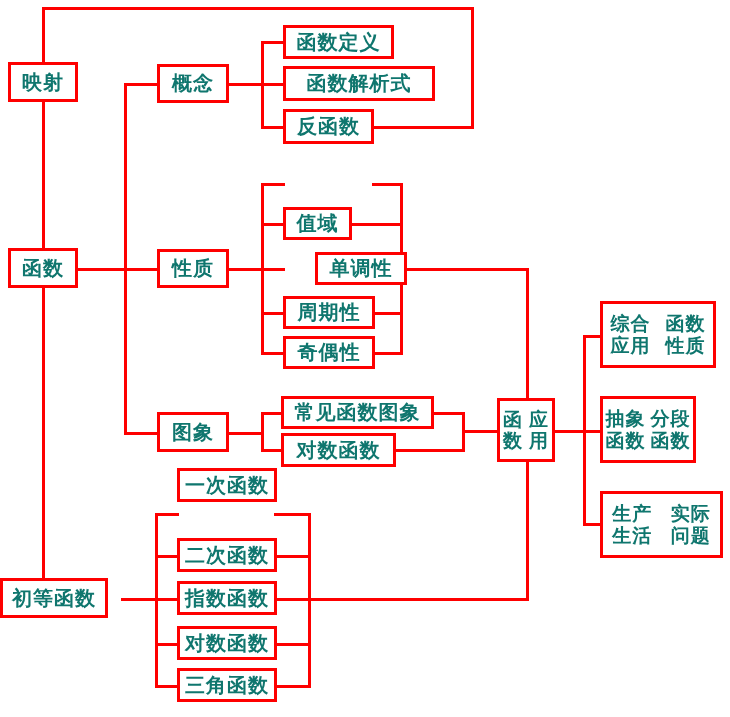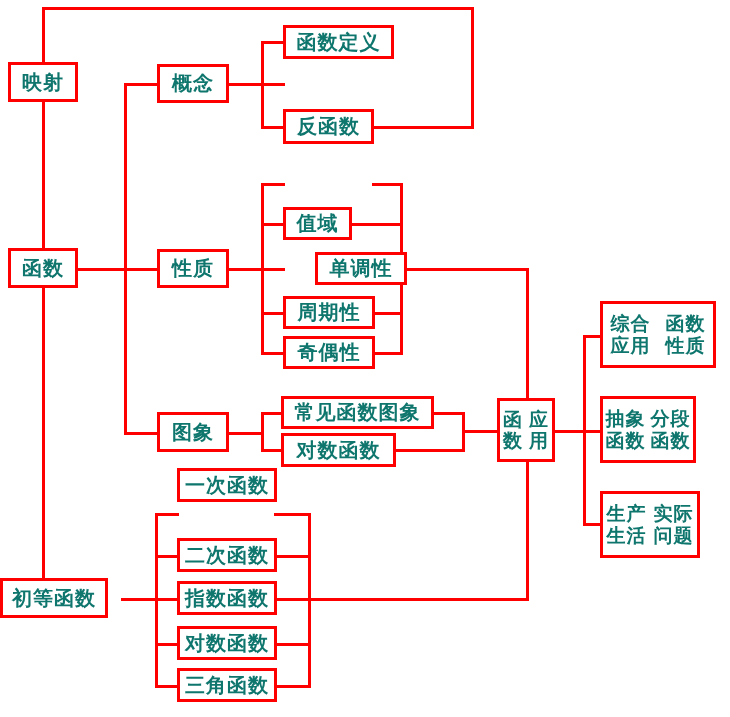--- a/index.html
+++ b/index.html
@@ -139,20 +139,23 @@
   </div>
 
   <div class="node" style="left:157px; top:412px; width:72px; height:40px;">
     <span>图象</span>
   </div>
 
   <div class="node" style="left:283px; top:25px; width:111px; height:34px;">
     <span>函数定义</span>
   </div>
 
+  <div class="node" style="left:283px; top:66px; width:152px; height:35px;">
+    <span>函数解析式</span>
+  </div>
 
   <div class="node" style="left:283px; top:109px; width:91px; height:35px;">
     <span>反函数</span>
   </div>
 
 
   <div class="node" style="left:283px; top:207px; width:69px; height:33px;">
     <span>值域</span>
   </div>
 
@@ -184,21 +187,21 @@
   <div class="node two-line" style="left:600px; top:301px; width:116px; height:67px;">
     <span class="ln">综合应用</span>
     <span class="ln">函数性质</span>
   </div>
 
   <div class="node two-line" style="left:600px; top:396px; width:96px; height:67px;">
     <span class="ln">抽象函数</span>
     <span class="ln">分段函数</span>
   </div>
 
-  <div class="node two-line" style="left:600px; top:491px; width:100px; height:67px;">
+  <div class="node two-line" style="left:600px; top:491px; width:123px; height:67px;">
     <span class="ln">生产生活</span>
     <span class="ln">实际问题</span>
   </div>
 
   <div class="node" style="left:177px; top:468px; width:100px; height:34px;">
     <span>一次函数</span>
   </div>
 
   <div class="node" style="left:177px; top:538px; width:100px; height:34px;">
     <span>二次函数</span>

